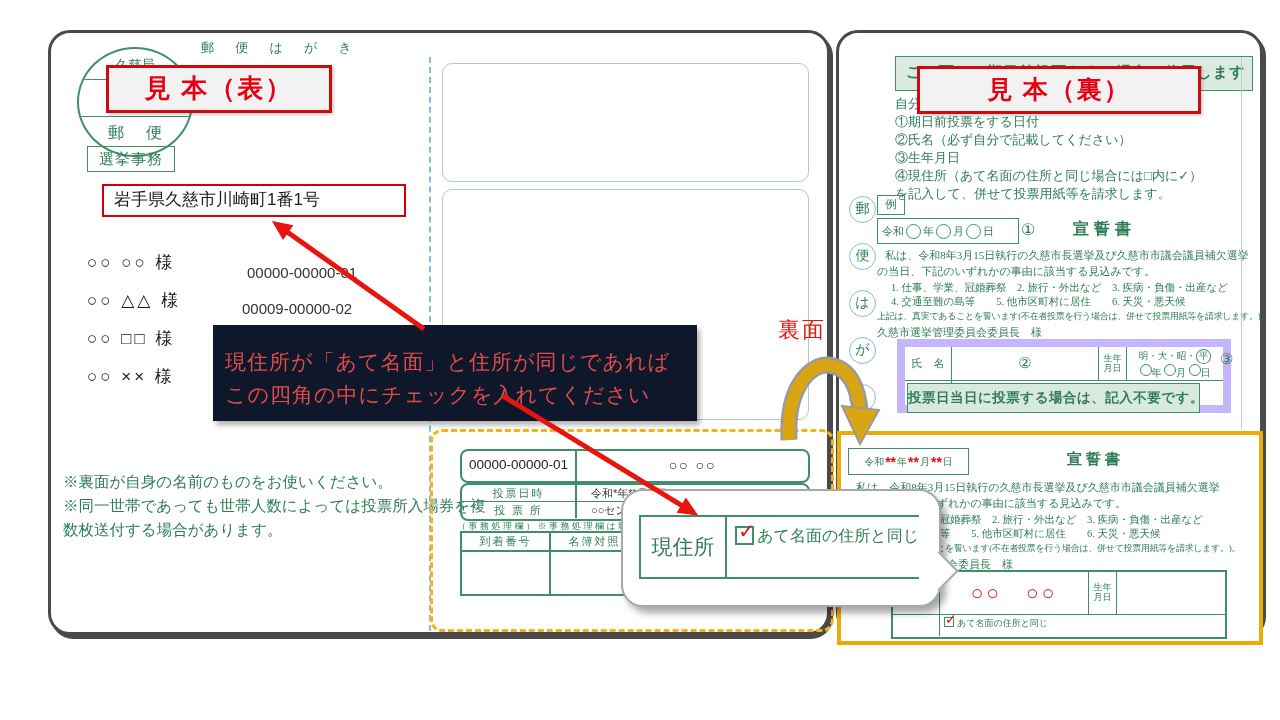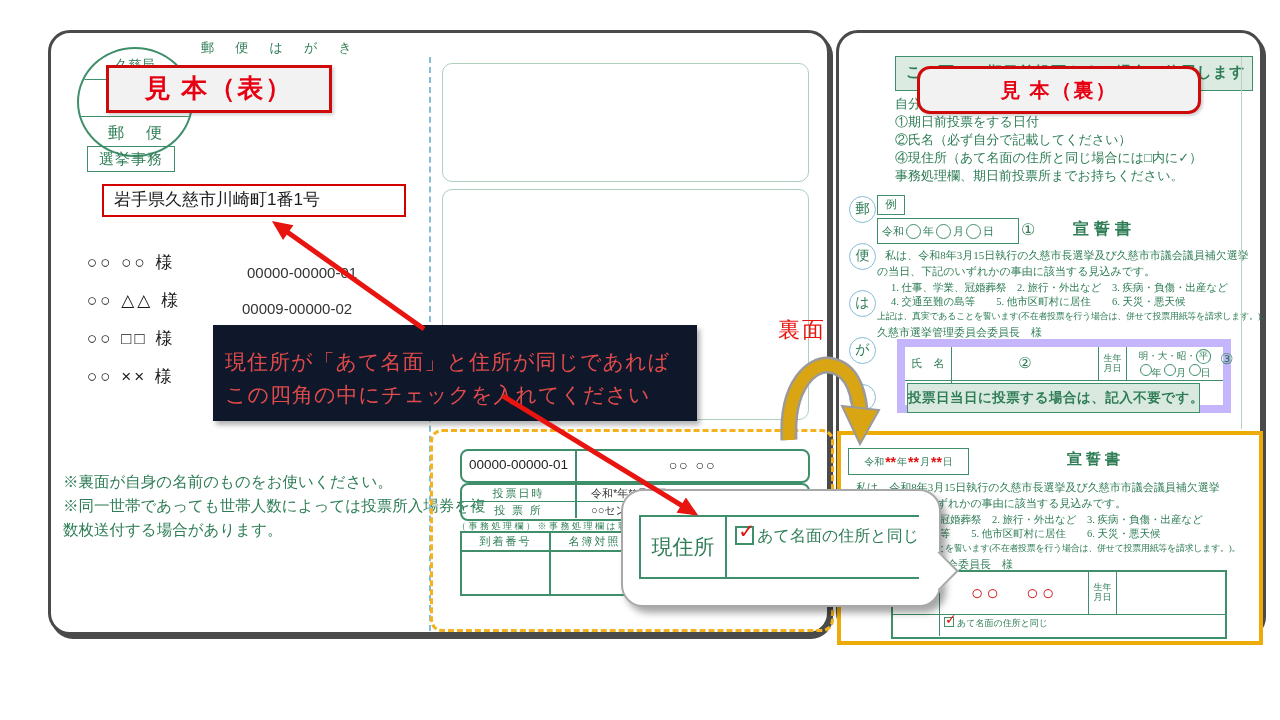--- a/index.html
+++ b/index.html
@@ -64,21 +64,21 @@
         border-top:2.5px solid #3f8f6b;border-bottom:2.5px solid #3f8f6b;border-left:2.5px solid #3f8f6b;display:flex;}
   .mini .ml{width:92px;border-right:2.5px solid #3f8f6b;display:flex;align-items:center;justify-content:center;font-size:21px;}
   .mini .mr{flex:1;padding:9px 0 0 8px;display:flex;align-items:flex-start;}
   .cbx2{position:relative;display:inline-block;width:15px;height:15px;border:2px solid #3f8f6b;margin-right:3px;}
   .redcheck{position:absolute;top:-9px;left:1px;color:#e01010;font-size:20px;font-weight:bold;
             font-family:"DejaVu Sans",sans-serif;}
 
   
   .hbar{left:56px;top:23px;width:346px;height:33px;background:#dcebe2;border:1.5px solid #3f8f6b;
         font-size:15px;font-weight:bold;line-height:31px;padding-left:10px;letter-spacing:1px;}
-  #sample-back{left:78px;top:33px;width:278px;height:42px;font-size:20px;line-height:42px;letter-spacing:2px;border-radius:13px;}
+  #sample-back{left:78px;top:33px;width:278px;height:42px;font-size:25px;line-height:42px;letter-spacing:2px;}
   .intro{left:56px;top:62px;font-size:13px;}
   .steps{left:56px;top:80px;font-size:13px;line-height:18px;}
   .vletter{width:25px;height:25px;border:1.5px solid #85bcd8;border-radius:50%;left:10px;
            font-size:14px;line-height:24px;text-align:center;}
   .extag{left:38px;top:162px;width:26px;height:18px;border:1px solid #3f8f6b;font-size:11.5px;line-height:17px;text-align:center;}
   .exdate{left:38px;top:185px;width:136px;height:24px;border:1px solid #3f8f6b;display:flex;align-items:center;
           padding-left:4px;gap:2px;font-size:11px;}
   .circ{display:inline-block;width:13px;height:13px;border:1.5px solid #3f8f6b;border-radius:50%;}
   .circ.sm{width:10px;height:10px;}
   .exmark1{left:182px;top:187px;font-size:16px;}
@@ -224,22 +224,23 @@
 </div>
 
 <div id="back-card" class="card">
   <div class="abs g hbar nw">この面は、期日前投票をする場合に使用します</div>
   <div id="sample-back" class="abs sample-box nw">見 本（裏）</div>
 
   <div class="abs g intro nw">自分の</div>
   <div class="abs g steps">
     <div class="nw">①期日前投票をする日付</div>
     <div class="nw">②氏名（必ず自分で記載してください）</div>
+    <div class="nw">③生年月日</div>
     <div class="nw">④現住所（あて名面の住所と同じ場合には□内に✓）</div>
-    <div class="nw">事務処理欄、期日前投票所までお持ちください。</div>
+    <div class="nw">を記入して、併せて投票用紙等を請求します。</div>
   </div>
 
   <div class="abs g vletter" style="top:163px">郵</div>
   <div class="abs g vletter" style="top:210px">便</div>
   <div class="abs g vletter" style="top:257px">は</div>
   <div class="abs g vletter" style="top:304px">が</div>
   <div class="abs g vletter" style="top:351px">き</div>
 
   <div class="abs g extag">例</div>
 

